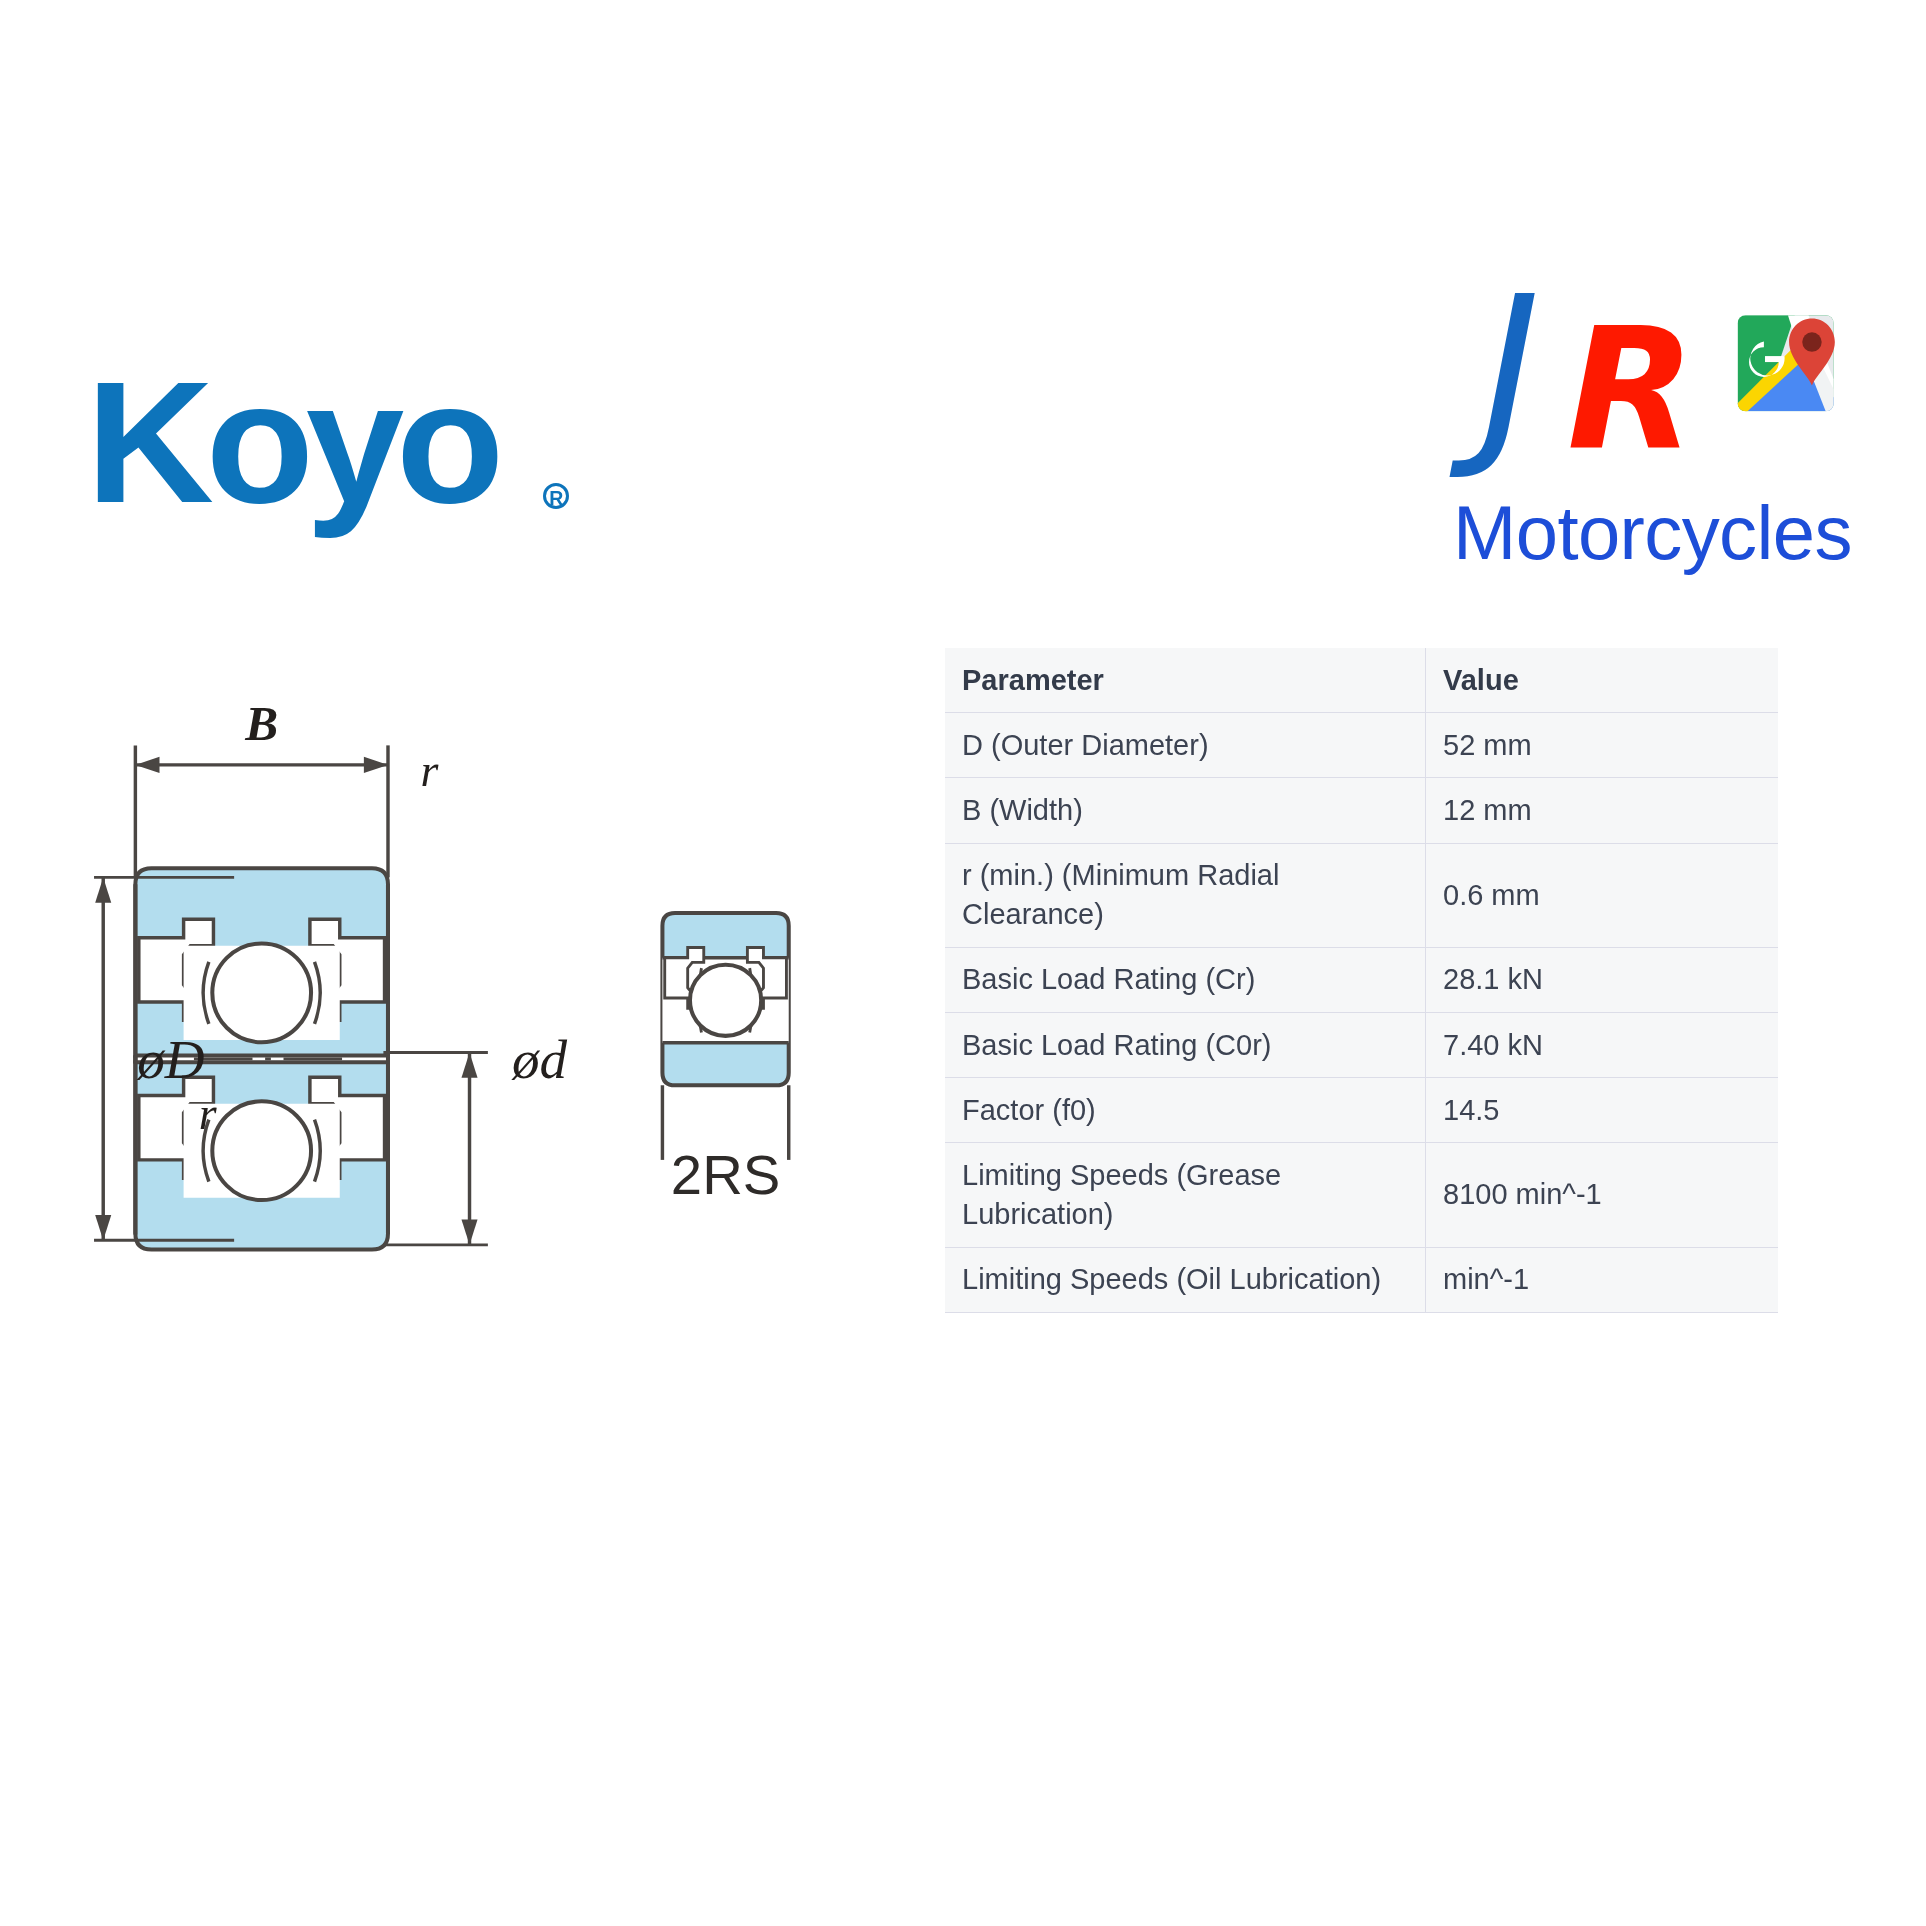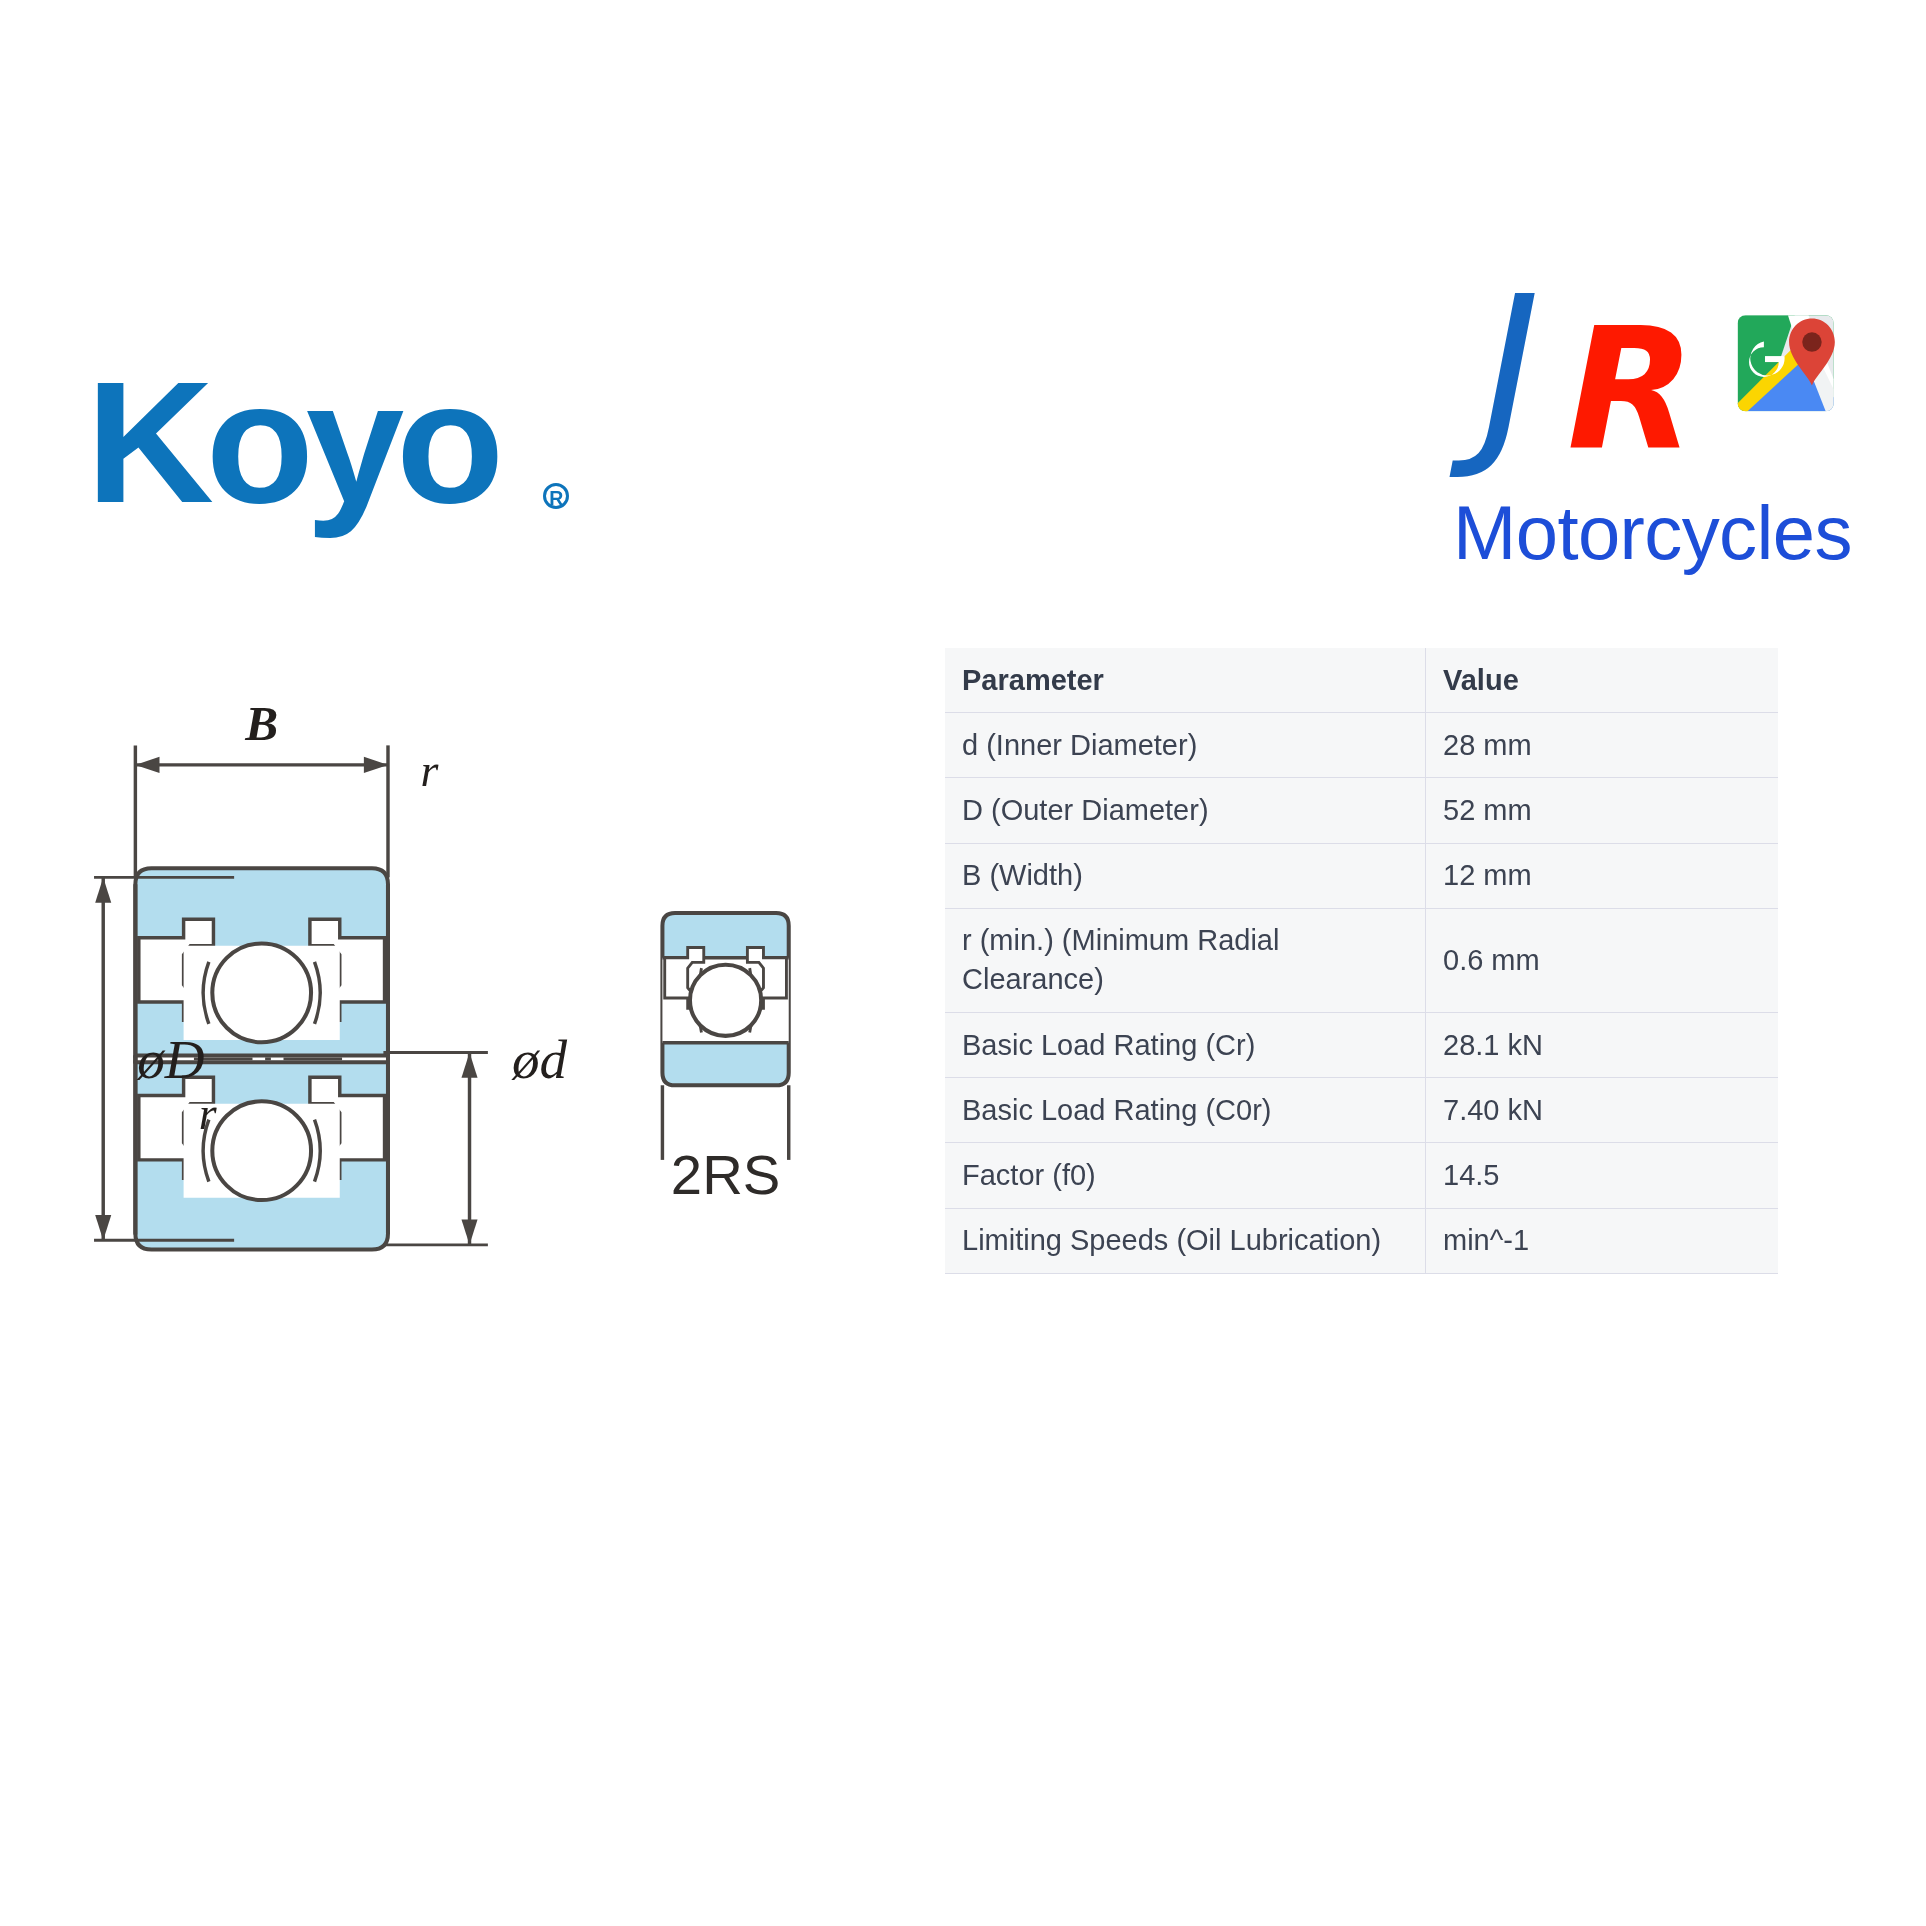--- a/index.html
+++ b/index.html
@@ -325,24 +325,20 @@
   <text x="1114" y="960" font-family="'Liberation Sans', sans-serif" font-size="98" fill="#2e2b29" text-anchor="middle">2RS</text>
 </svg>
 
 <table id="spec-table">
   <tbody>
     <tr>
       <th class="col-param">Parameter</th>
       <th class="col-value">Value</th>
     </tr>
     <tr>
-      <td class="col-param">d (Inner Diameter)</td>
-      <td class="col-value">28 mm</td>
-    </tr>
-    <tr>
       <td class="col-param">D (Outer Diameter)</td>
       <td class="col-value">52 mm</td>
     </tr>
     <tr>
       <td class="col-param">B (Width)</td>
       <td class="col-value">12 mm</td>
     </tr>
     <tr>
       <td class="col-param">r (min.) (Minimum Radial Clearance)</td>
       <td class="col-value">0.6 mm</td>
@@ -353,18 +349,22 @@
     </tr>
     <tr class="tall-row">
       <td class="col-param">Basic Load Rating (C0r)</td>
       <td class="col-value">7.40 kN</td>
     </tr>
     <tr>
       <td class="col-param">Factor (f0)</td>
       <td class="col-value">14.5</td>
     </tr>
     <tr>
+      <td class="col-param">Limiting Speeds (Grease Lubrication)</td>
+      <td class="col-value">8100 min^-1</td>
+    </tr>
+    <tr>
       <td class="col-param">Limiting Speeds (Oil Lubrication)</td>
       <td class="col-value">min^-1</td>
     </tr>
   </tbody>
 </table>
 
 
 </body></html>

